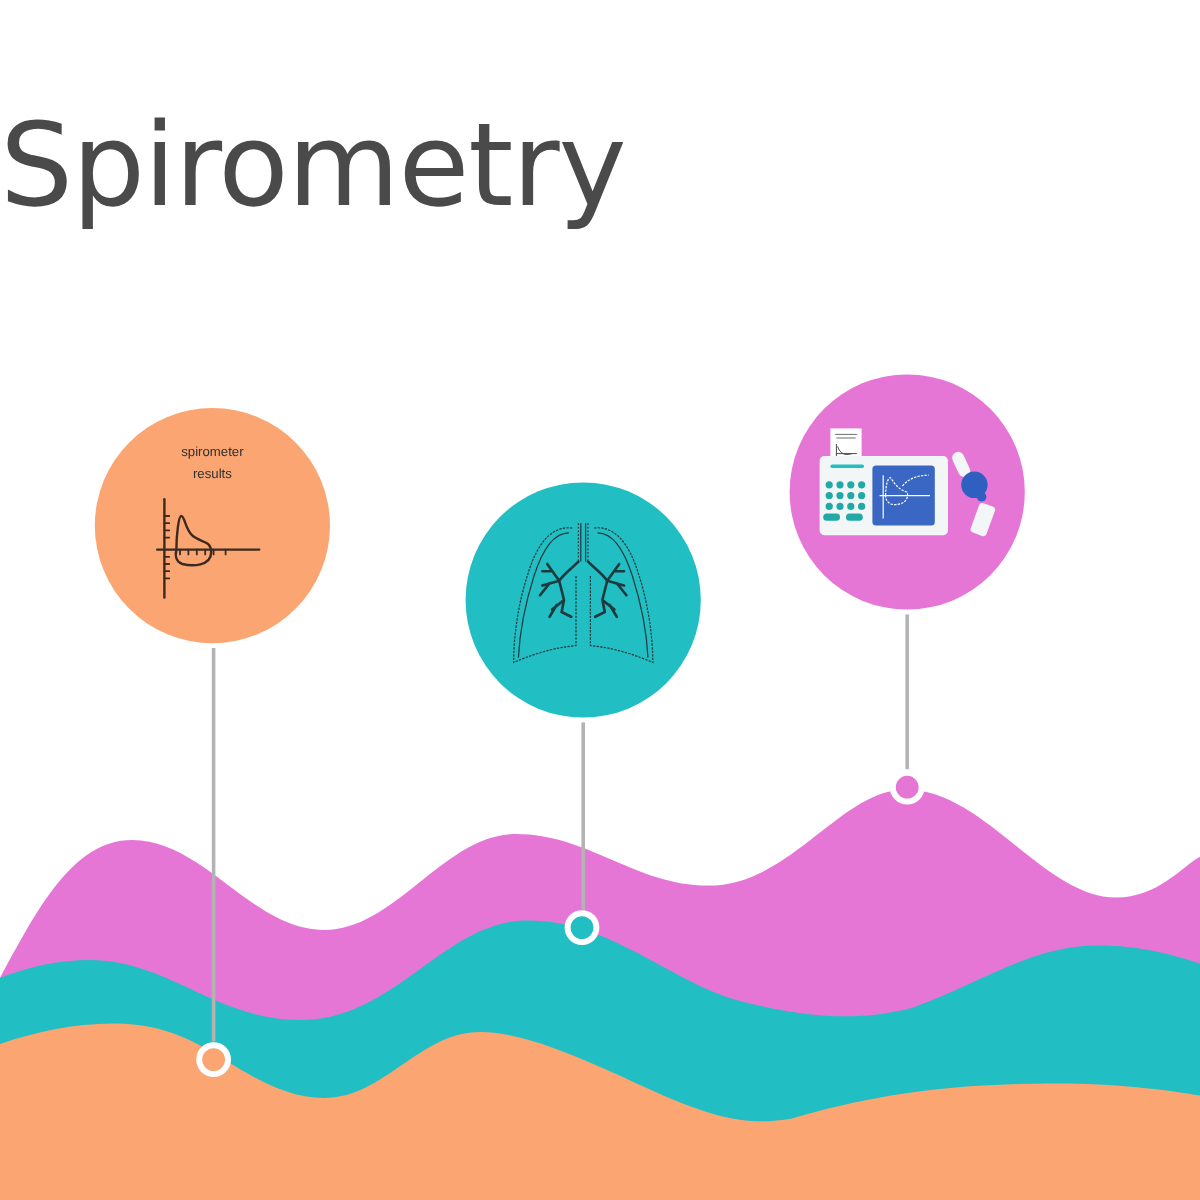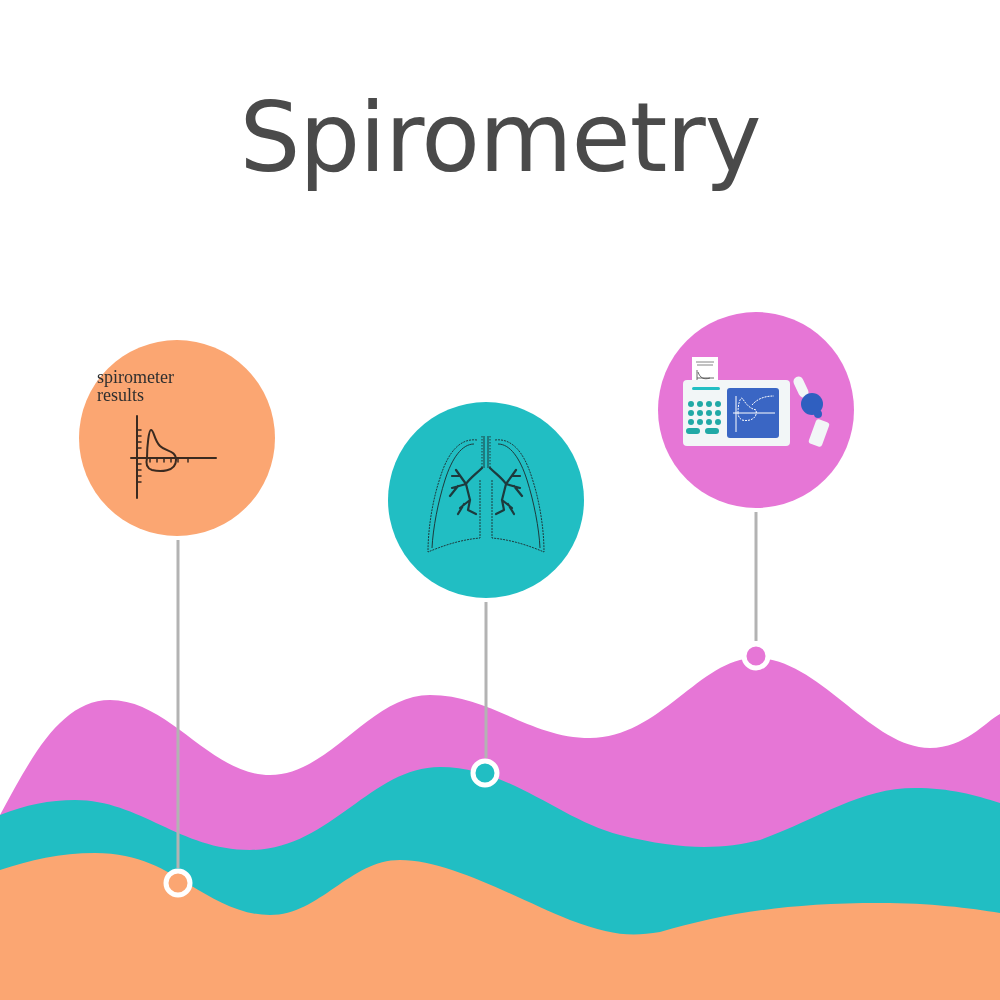--- a/index.html
+++ b/index.html
@@ -1,30 +1,30 @@
 <!DOCTYPE html>
 <html><head>
   <meta charset="utf-8">
   <style>
     html, body { margin: 0; padding: 0; background: #ffffff; }
     body { width: 1000px; height: 1000px; position: relative; overflow: hidden; }
     .title {
       position: absolute; left: 0; top: 78px; width: 1000px;
-      text-align: center;
+      text-align: left;
       font-family: "DejaVu Sans", sans-serif;
       font-size: 96px; font-weight: normal;
       color: #4a4a4a; letter-spacing: -1px;
       line-height: 120px;
     }
     svg.scene { position: absolute; left: 0; top: 0; }
     .circle-label {
       position: absolute;
-      font-family: Liberation Serif, serif;
-      font-size: 18px; line-height: 18px;
-      color: #2f2f2f; 
+      font-family: Liberation Sans, sans-serif;
+      font-size: 11px; line-height: 18px;
+      color: #2f2f2f; text-align: center;
       width: 160px;
     }
   </style>
 </head>
 <body>
 
 <div class="title">Spirometry</div>
 
 <svg class="scene" width="1000" height="1000" viewBox="0 0 1000 1000">
 

